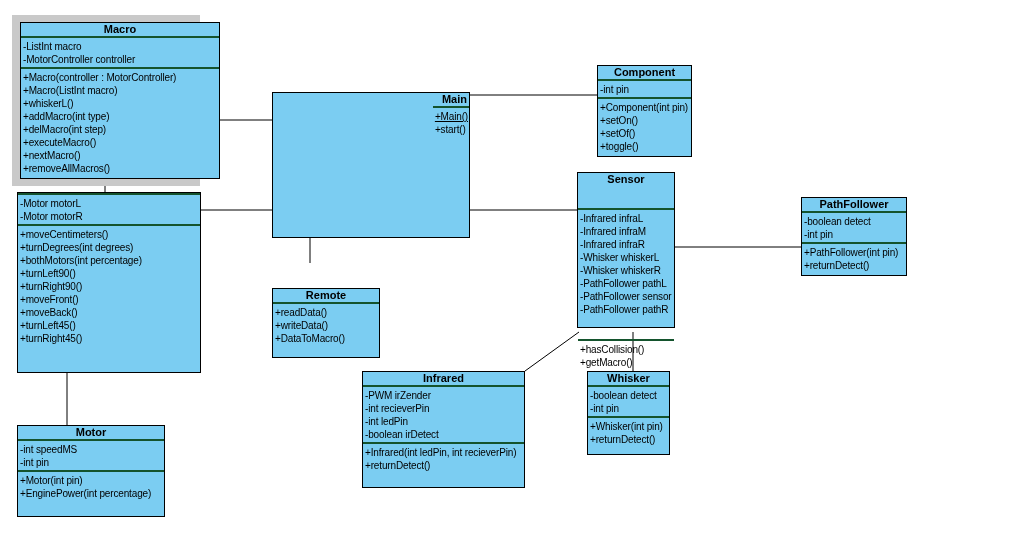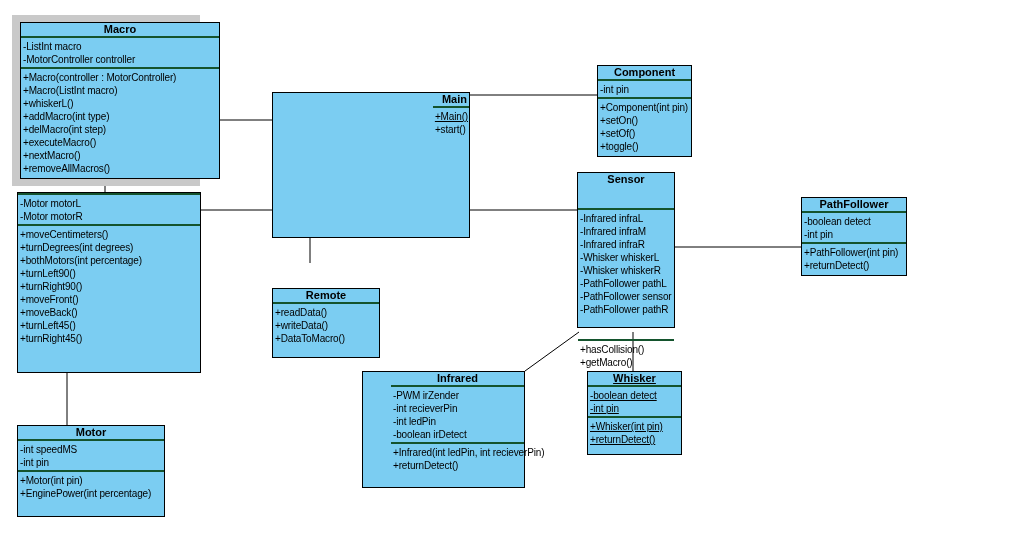--- a/index.html
+++ b/index.html
@@ -25,22 +25,22 @@
   
   #frame-macro        { left:12px;  top:15px;  width:188px; height:171px; }
   #box-macro          { left:20px;  top:22px;  width:200px; height:157px; }
   #box-motorcontroller{ left:17px;  top:192px; width:184px; height:181px; }
   #box-motor          { left:17px;  top:425px; width:148px; height:92px;  }
   #box-main           { left:272px; top:92px;  width:198px; height:146px;align-items:flex-end; }
   #box-remote         { left:272px; top:263px; width:108px; height:70px;margin-top:25px;  }
   #box-component      { left:597px; top:65px;  width:95px;  height:92px;  }
   #box-sensor         { left:577px; top:172px; width:98px;  height:156px;gap:22px; }
   #box-pathfollower   { left:801px; top:197px; width:106px; height:79px;  }
-  #box-infrared       { left:362px; top:371px; width:163px; height:117px;padding-left:28px; }
-  #box-whisker        { left:587px; top:371px; width:95px;  height:84px;text-decoration:underline;  }
+  #box-infrared       { left:362px; top:371px; width:163px; height:117px; }
+  #box-whisker        { left:587px; top:371px; width:83px;  height:84px;  }
 </style>
 </head>
 <body>
 
 <div id="canvas">
 
   <svg id="relations">
       <line x1="192" y1="120" x2="272" y2="120" stroke="#000" stroke-width="1"></line>
       <line x1="105" y1="179" x2="105" y2="192" stroke="#000" stroke-width="1"></line>
       <line x1="201" y1="210" x2="272" y2="210" stroke="#000" stroke-width="1"></line>

